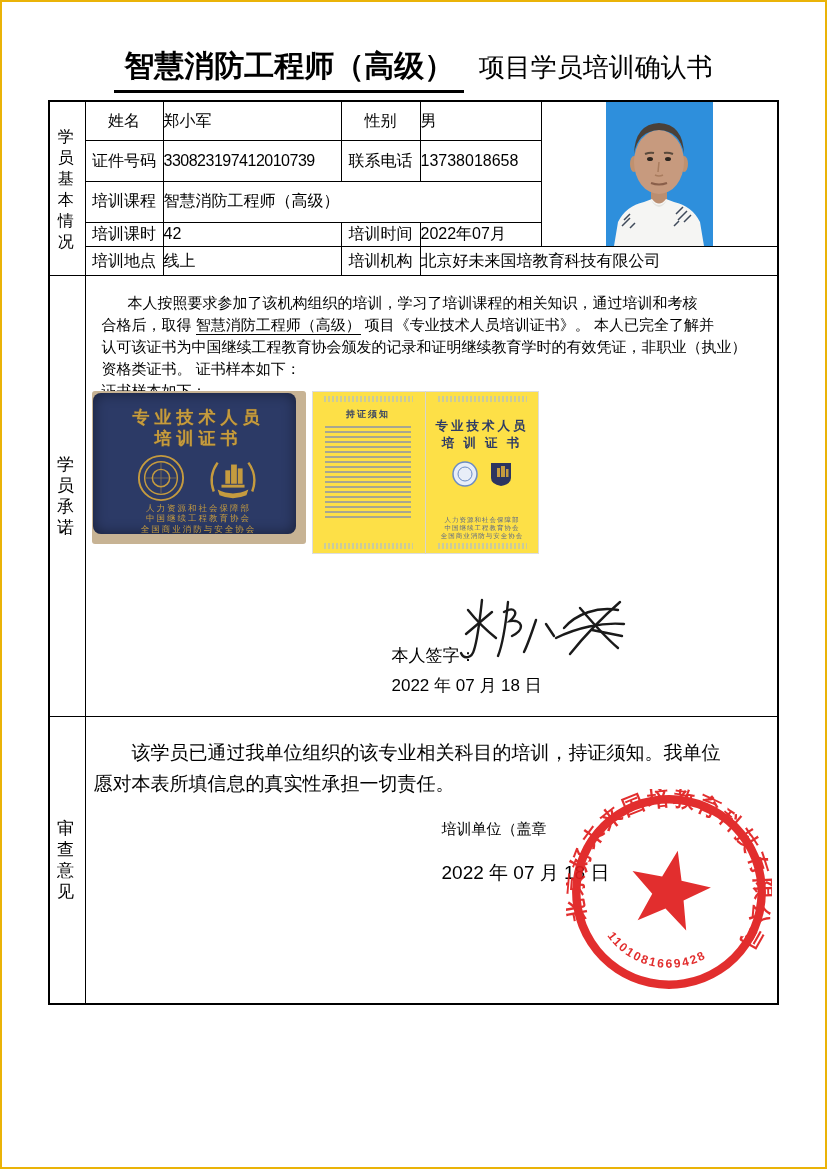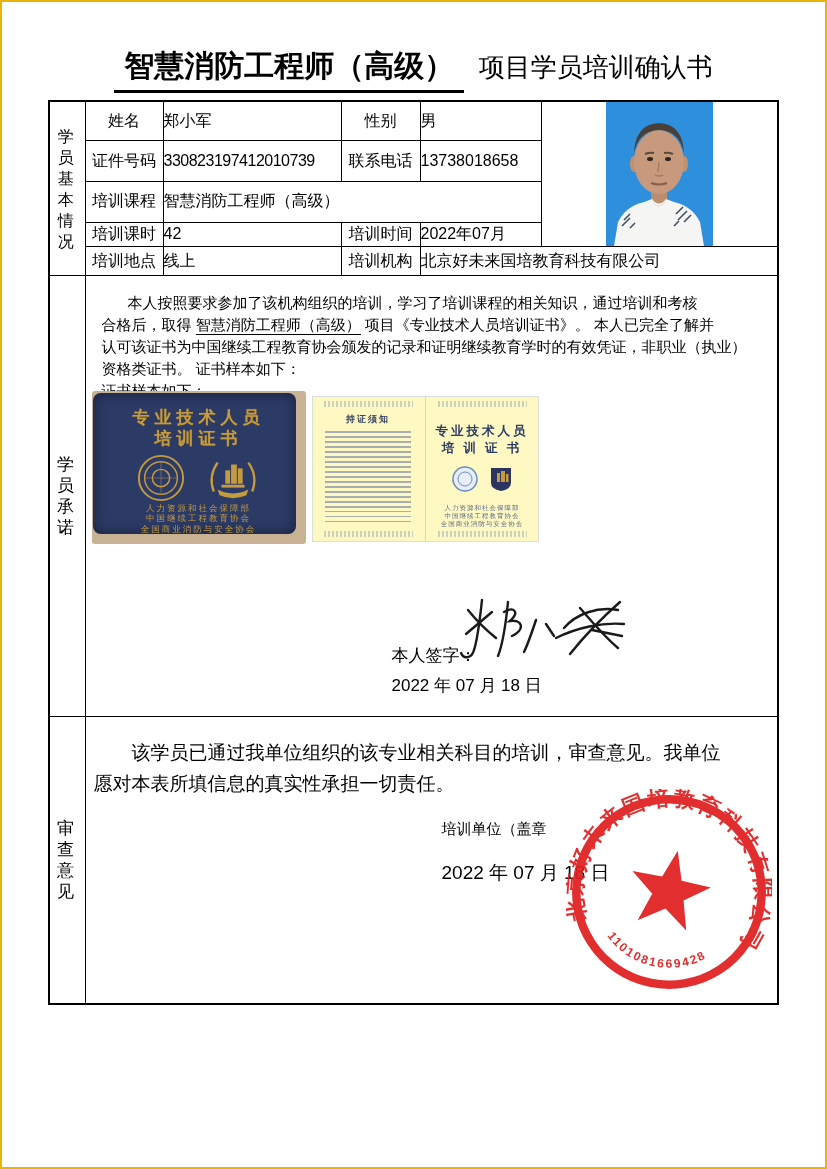--- a/index.html
+++ b/index.html
@@ -35,21 +35,21 @@
   
   .certs{position:absolute;left:6px;top:115px;height:156px;display:flex;}
   .cert-cover{position:relative;width:214px;height:153px;background:#c7b394;border-radius:3px;overflow:hidden;}
   .cover-navy{position:absolute;left:1px;top:2px;width:203px;height:141px;background:#2c3a66;border-radius:8px;
               box-shadow:inset 0 0 14px rgba(0,0,0,.45);}
   .cover-title{position:absolute;top:16px;width:100%;text-align:center;color:#c59b3f;font-weight:bold;
                font-size:17px;letter-spacing:5px;line-height:21px;text-shadow:0 0 1px #8a6a20;}
   .cover-emblems{position:absolute;top:62px;width:100%;display:flex;justify-content:center;gap:18px;}
   .cover-orgs{position:absolute;bottom:10px;width:100%;text-align:center;color:#c59b3f;font-size:8.5px;
               line-height:10.5px;letter-spacing:2px;}
-  .cert-inner{position:relative;width:227px;height:146px;margin-left:6px;margin-top:5px;background:#fef9c3;
+  .cert-inner{position:relative;width:227px;height:163px;margin-left:6px;background:#fde047;
               display:flex;box-shadow:0 0 0 1px #ddd inset;}
   .pg{position:relative;width:50%;height:100%;}
   .pg-left{border-right:1px solid #d8d6ce;}
   .band{height:6px;margin:5px 12px 0 12px;background:repeating-linear-gradient(90deg,#b9c4b9 0 2px,transparent 2px 4px);opacity:.75;}
   .band.bot{position:absolute;bottom:5px;left:0;right:0;margin:0 12px;}
   .notice-title{text-align:center;font-size:9px;font-weight:bold;color:#3a4663;margin-top:6px;letter-spacing:2px;}
   .tiny-lines{margin:5px auto 0 auto;width:86px;height:94px;
               background:repeating-linear-gradient(#8b94a9 0 1.5px,transparent 1.5px 5px);opacity:.75;}
   .inner-title{margin-top:16px;text-align:center;color:#2c3a66;font-weight:bold;font-size:12.5px;
                letter-spacing:3px;line-height:17px;font-family:"Liberation Serif",serif;}
@@ -246,21 +246,21 @@
       </td>
     </tr>
 
     <tr style="height:286px">
       <td class="vh">
         <div class="vtext" style="font-size:17px">审查意见</div>
       </td>
       <td colspan="5" style="vertical-align:top">
         <div class="bigcell c3">
           <div class="review-para">
-            <div class="indent2">该学员已通过我单位组织的该专业相关科目的培训，审查意见。我单位</div>
+            <div class="indent2">该学员已通过我单位组织的该专业相关科目的培训，持证须知。我单位</div>
             <div>愿对本表所填信息的真实性承担一切责任。</div>
           </div>
           <div class="unit-label">培训单位（盖章</div>
           <div class="review-date">2022 年 07 月 18 日</div>
 
           <svg class="stamp" width="206" height="206" viewBox="-110 -110 220 220">
             <g transform="rotate(12)" opacity="0.93">
               <circle r="99" fill="none" stroke="#e01f1f" stroke-width="9"></circle>
               <path id="arcTop" d="M -80.6,46.6 A 93 93 0 1 1 80.6,46.6" fill="none"></path>
               <path id="arcBot" d="M -55,59.5 A 81 81 0 0 0 55,59.5" fill="none"></path>

